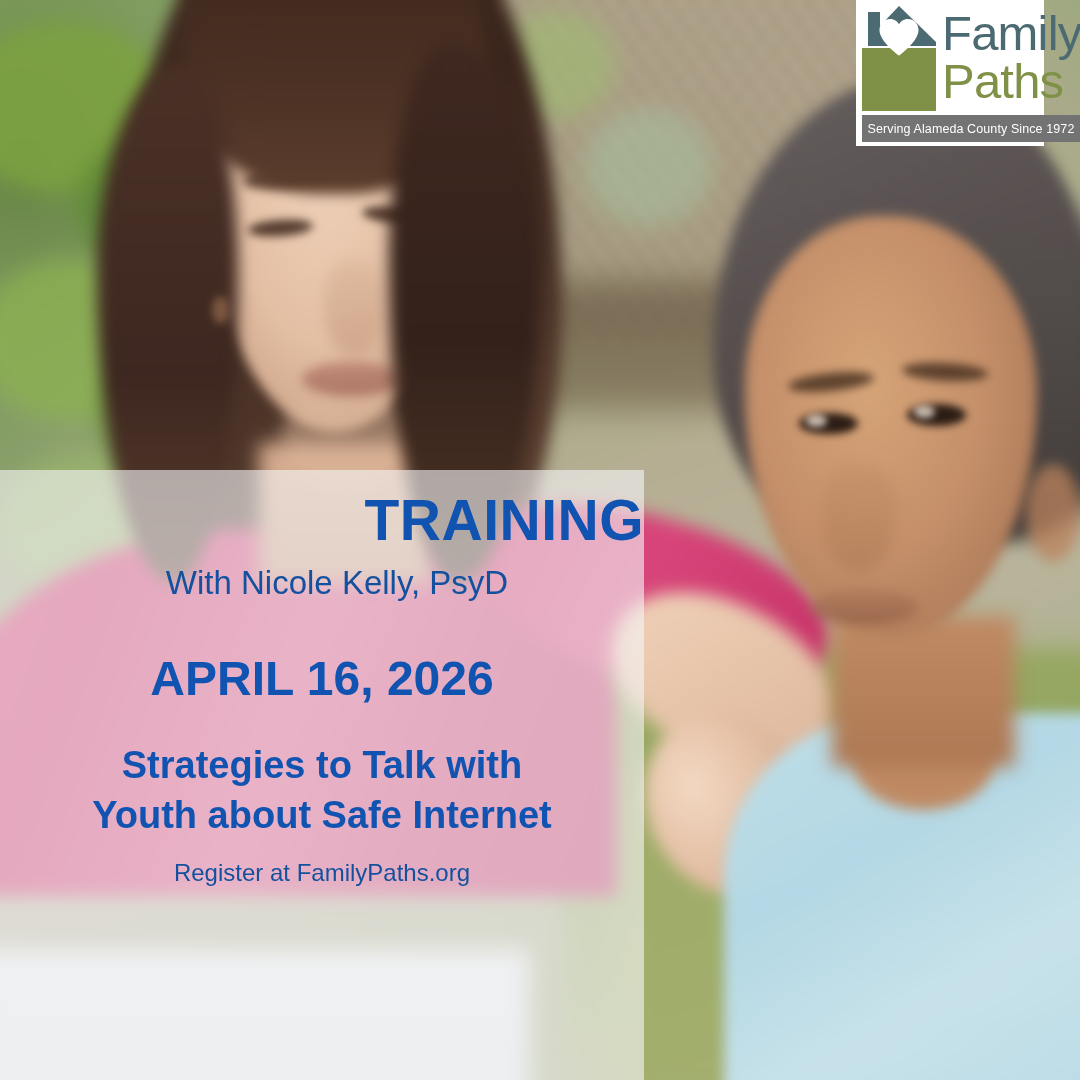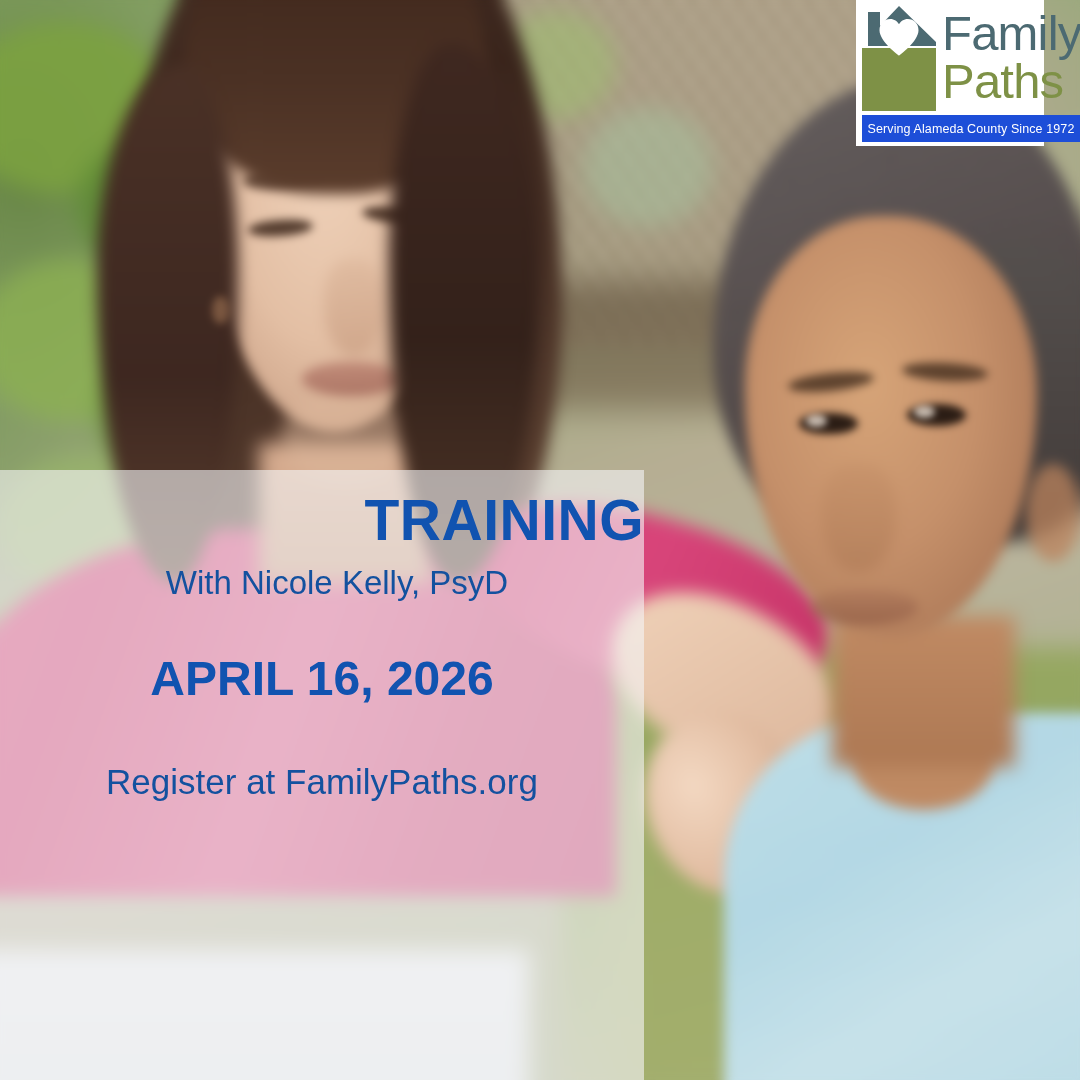--- a/index.html
+++ b/index.html
@@ -266,22 +266,22 @@
   .t-time{
     margin-top:14px;
     font-size:33px; font-weight:normal; line-height:1.1;
   }
   .t-topic{
     margin-top:38px;
     font-size:38px; font-weight:bold; line-height:1.30;
     padding:0 24px;
   }
   .t-register{
-    margin-top:60px;
-    font-size:35px; font-weight:normal; line-height:1.1;
+    margin-top:20px;
+    font-size:24px; font-weight:normal; line-height:1.1;
   }
 
   
   #logo{
     position:absolute; left:856px; top:0px; width:188px; height:146px;
     background:#ffffff;
   }
   .logo-inner{ position:absolute; left:6px; top:4px; right:4px; bottom:4px; }
 
   .house{ position:absolute; left:0px; top:0px; width:74px; height:107px; }
@@ -371,20 +371,22 @@
   <div id="overlay" style="background: rgba(243, 244, 246, 0.62);">
 
     <div class="t-training" id="tTraining" style="color: rgb(17, 83, 176);">TRAINING</div>
 
     <div class="t-presenter" id="tPresenter" style="color: rgb(19, 81, 159);">With Nicole Kelly, PsyD</div>
 
     <div class="t-date" id="tDate" style="color: rgb(17, 83, 176);">APRIL 16, 2026</div>
 
 
     <div class="t-topic" id="tTopic" style="color: rgb(17, 83, 176);">
+      <div>Strategies to Talk with</div>
+      <div>Youth about Safe Internet</div>
     </div>
 
     <div class="t-register" id="tRegister" style="color: rgb(19, 81, 159);">Register at FamilyPaths.org</div>
   </div>
 
   <div id="logo" style="background: rgb(255, 255, 255);">
     <div class="logo-inner">
 
       <div class="house">
         <svg class="roof" viewBox="0 0 74 42" xmlns="http://www.w3.org/2000/svg">
@@ -396,20 +398,20 @@
         <svg class="heart" viewBox="0 0 42 38" xmlns="http://www.w3.org/2000/svg">
           <path d="M21 37.5 C21 37.5 1.5 23.5 1.5 12.2 C1.5 5.4 6.4 1 12.2 1 C16.3 1 19.4 3.3 21 6.3 C22.6 3.3 25.7 1 29.8 1 C35.6 1 40.5 5.4 40.5 12.2 C40.5 23.5 21 37.5 21 37.5 Z" fill="#FFFFFF"></path>
         </svg>
       </div>
 
       <svg class="wordmark" viewBox="0 0 142 106" xmlns="http://www.w3.org/2000/svg">
         <text id="wmFamily" x="0" y="48" font-family="'Liberation Sans', sans-serif" font-size="49" fill="#4C6A72" letter-spacing="-0.8">Family</text>
         <text id="wmPaths" x="0" y="96" font-family="'Liberation Sans', sans-serif" font-size="49" fill="#7E9146" letter-spacing="-0.8">Paths</text>
       </svg>
 
-      <div class="tagline" style="background: #1d4ed8;">
+      <div class="tagline" style="background: #737373;">
         <span class="tagline-text">Serving Alameda County Since 1972</span>
       </div>
 
     </div>
   </div>
 
 </div>
 
 </body></html>

